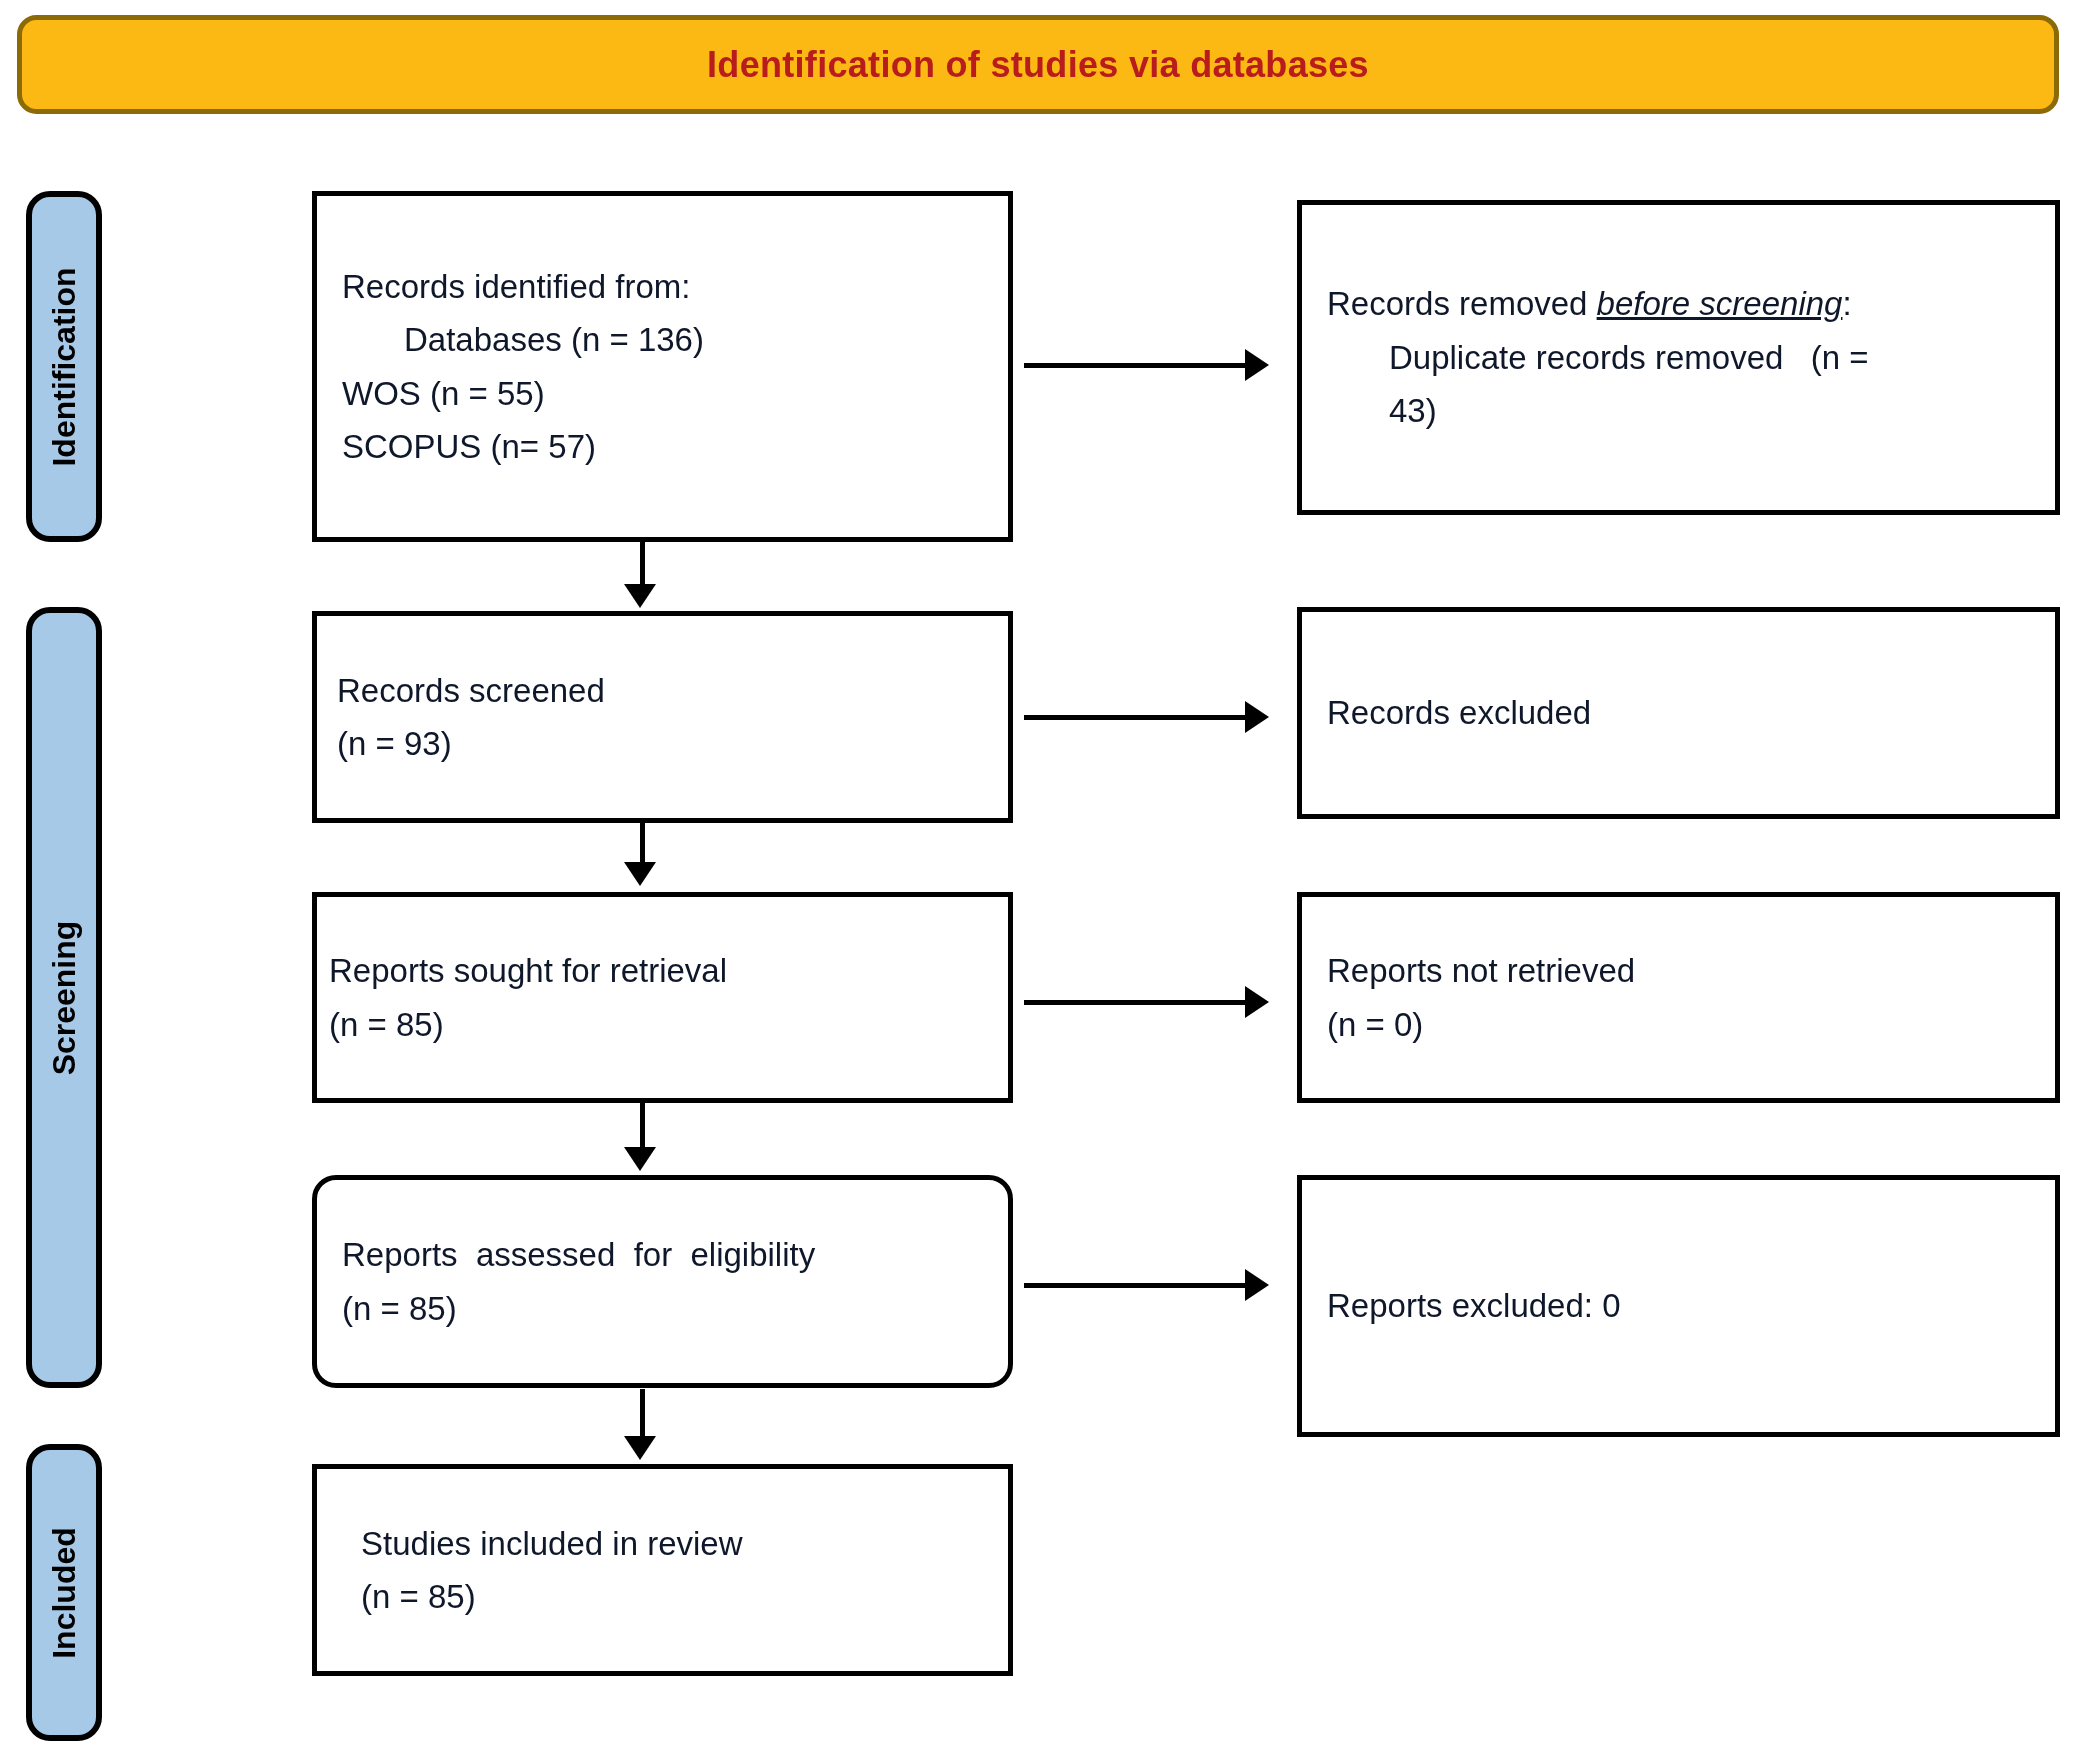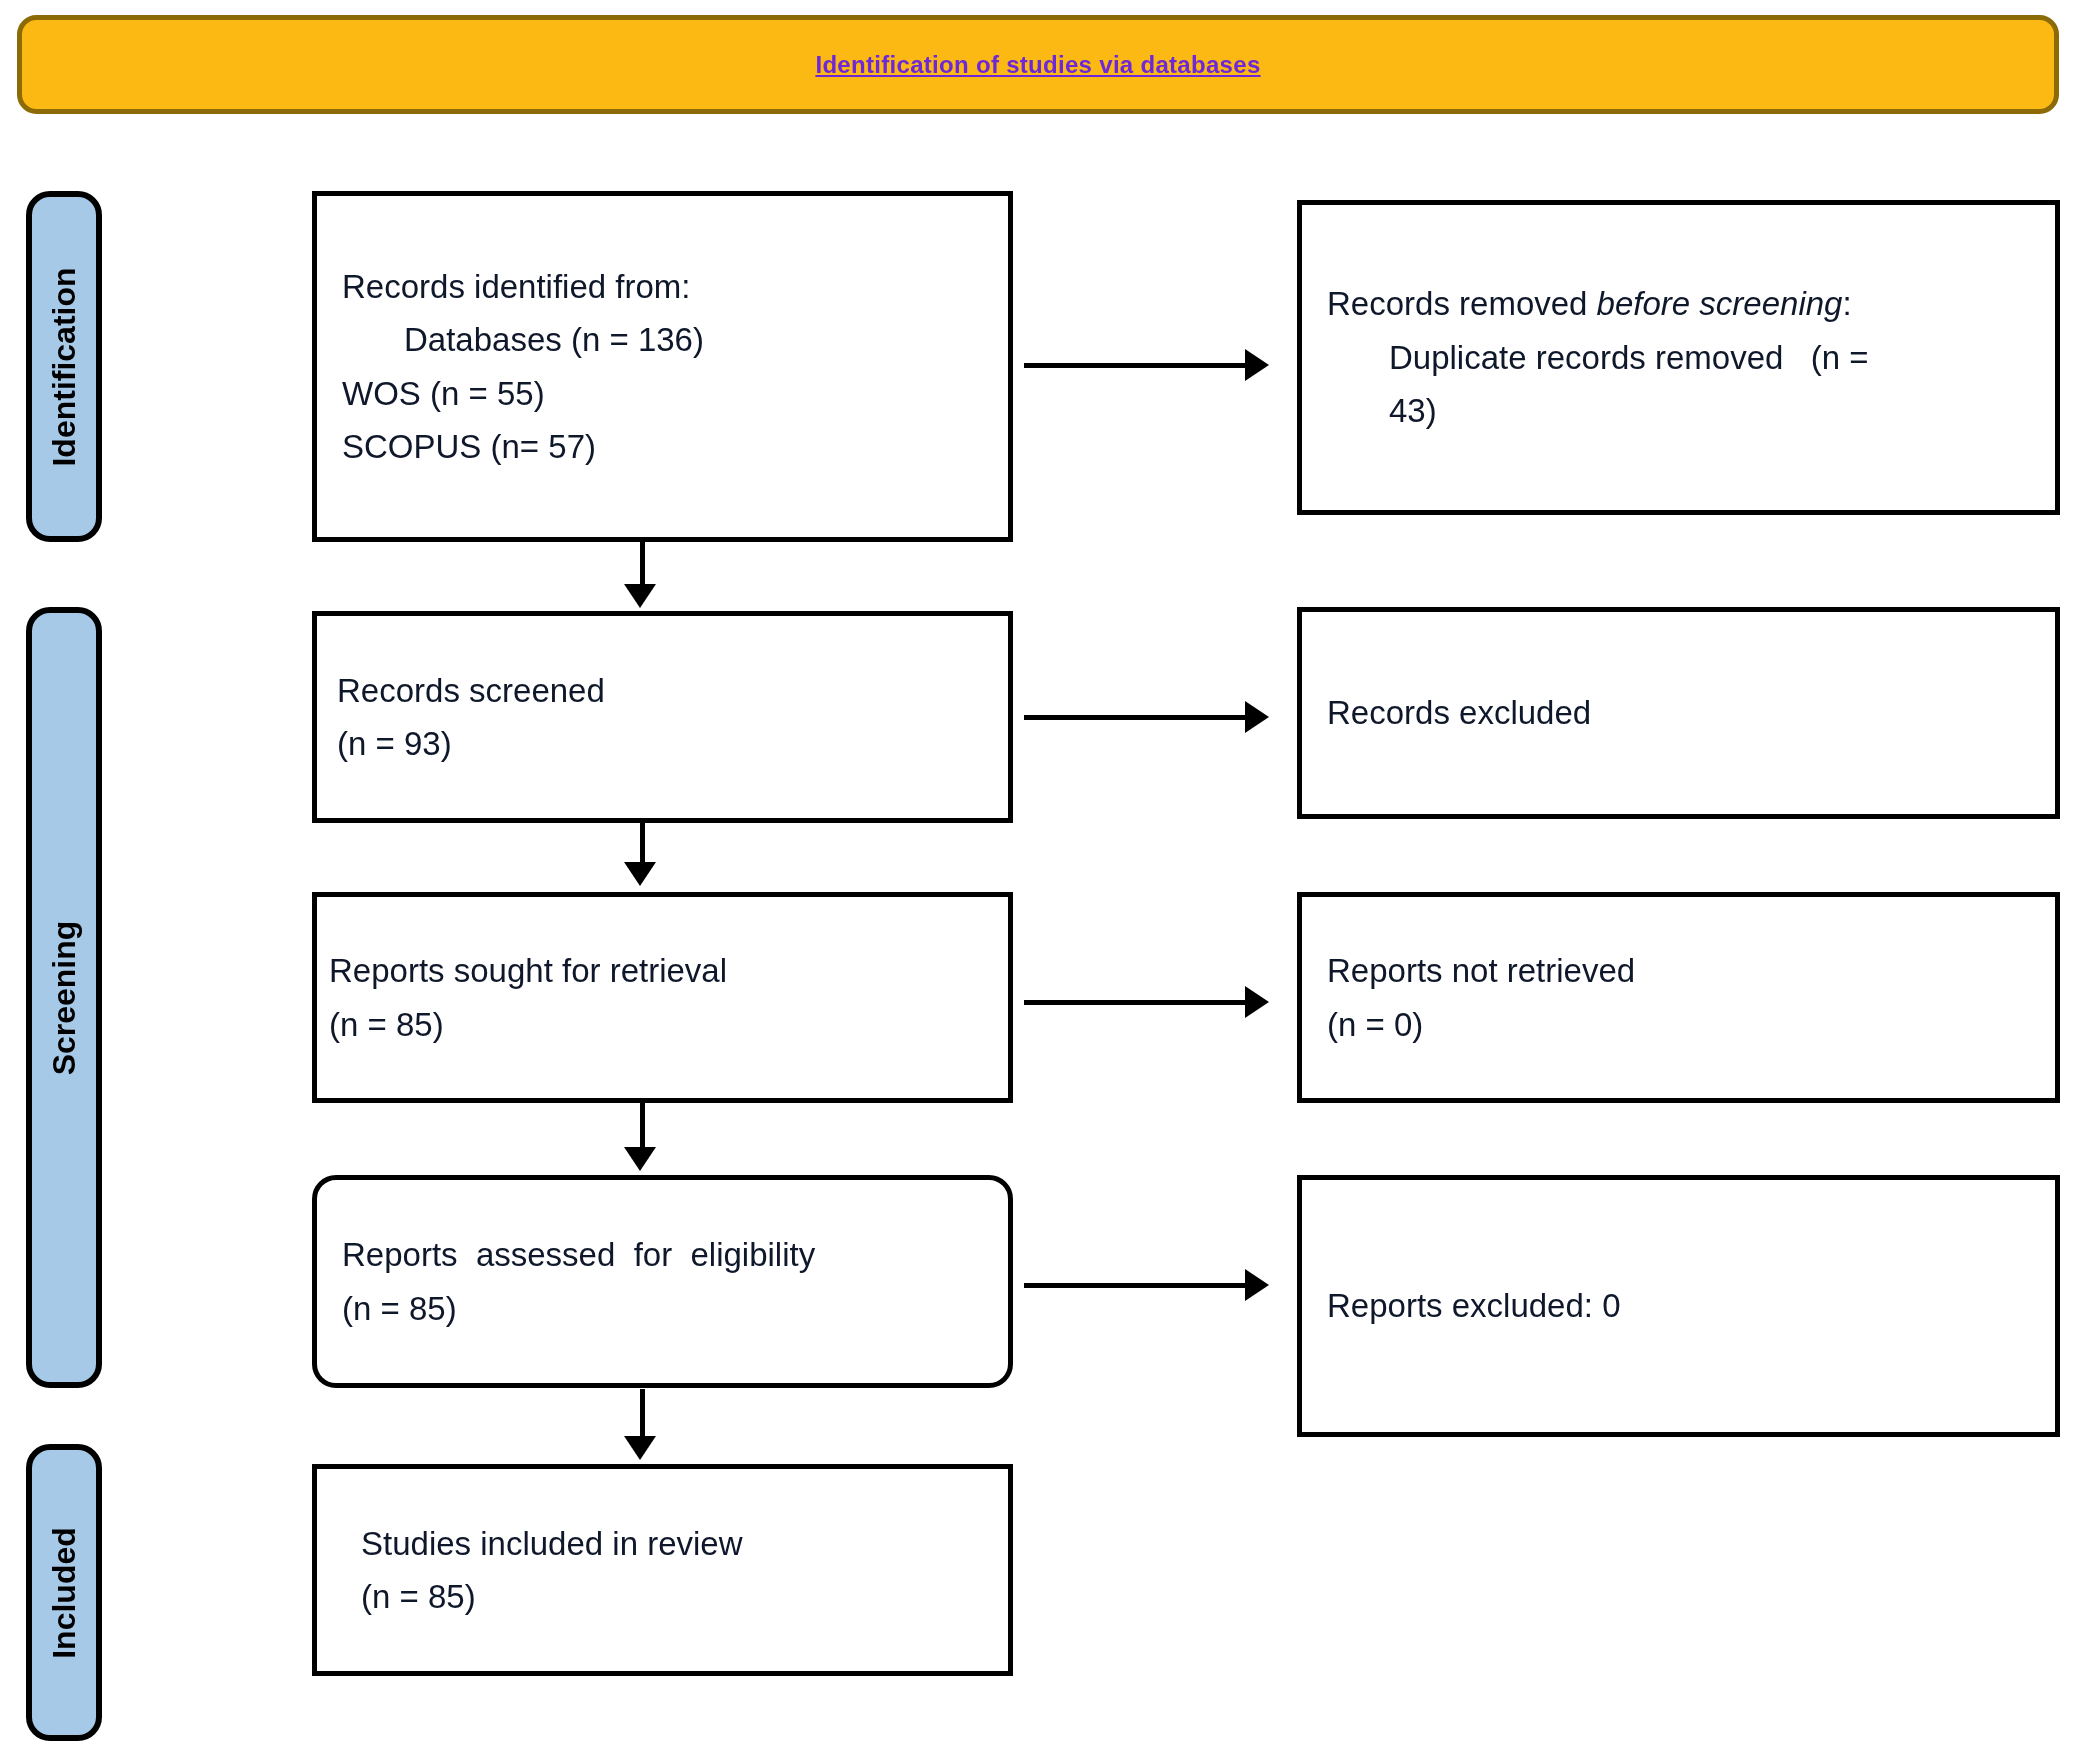--- a/index.html
+++ b/index.html
@@ -21,26 +21,25 @@
     position:absolute;
     left:17px; top:15px;
     width:2042px; height:99px;
     background:#FCB813;
     border:5.2px solid #8C6A06;
     border-radius:19.5px;
     box-sizing:border-box;
     display:flex; align-items:center; justify-content:center;
   }
   .banner-title{
-    font-size:24px;
+    font-size:36px;
     font-weight:bold;
     letter-spacing:0.3px;
-    color:#6d28d9;
+    color:#b91c1c;
     white-space:nowrap;
-    text-decoration:underline;
   }
 
   
   .stage-tab{
     position:absolute;
     left:26px;
     width:76px;
     background:#A7C9E8;
     border:6.3px solid #000;
     border-radius:24px;
@@ -73,21 +72,21 @@
     justify-content:center;
   }
   .fbox .line{
     font-size:33px;
     line-height:1.62;
     color:#0f172a;
     white-space:pre-wrap;
   }
   .fbox .line.indent{ padding-left:62px; }
   .fbox .line.justify{ letter-spacing:0px; }
-  .fbox .line em{ font-style:italic; }
+  .fbox .line em{ font-style:italic;text-decoration:underline; }
 
   
   #box-identified      { left:312px;  top:191px;  width:701px; height:351px; }
   #box-removed         { left:1297px; top:200px;  width:763px; height:315px;  }
   #box-screened        { left:312px;  top:611px; width:701px; height:212px;padding-left:20px; }
   #box-excluded        { left:1297px; top:607px; width:763px; height:212px; }
   #box-sought          { left:312px;  top:892px; width:701px; height:211px;padding-left:12px; }
   #box-notretrieved    { left:1297px; top:892px; width:763px; height:211px; }
   #box-assessed        { left:312px;  top:1175px; width:701px; height:213px;border-radius:24px; }
   #box-reportsexcluded { left:1297px; top:1175px; width:763px; height:262px; }

